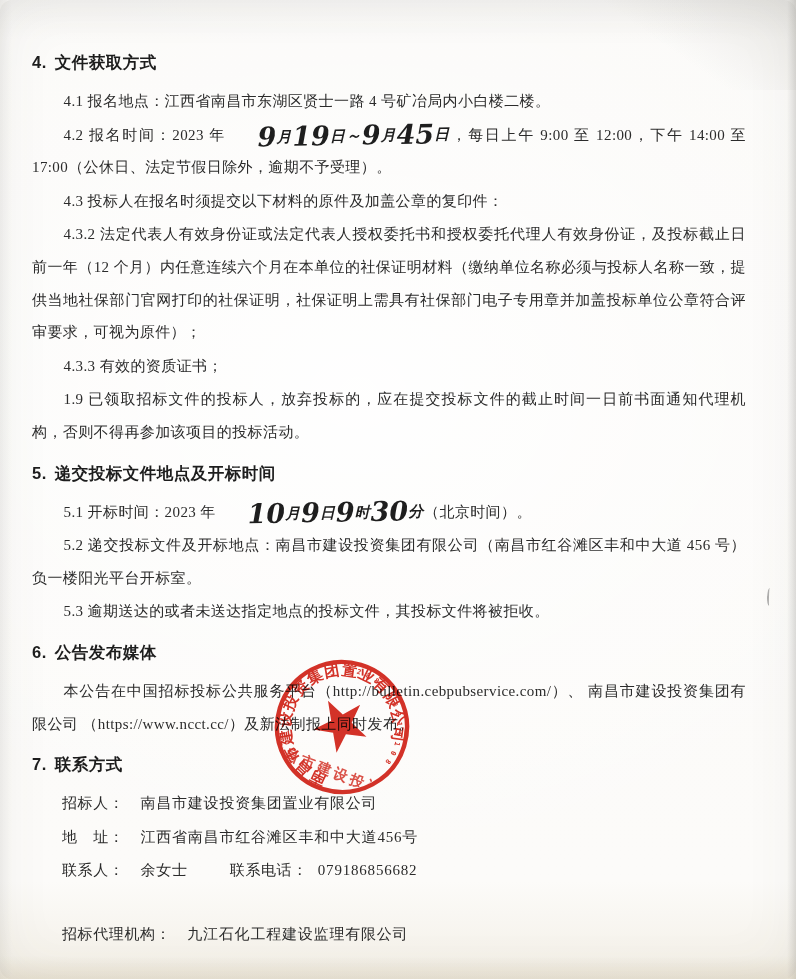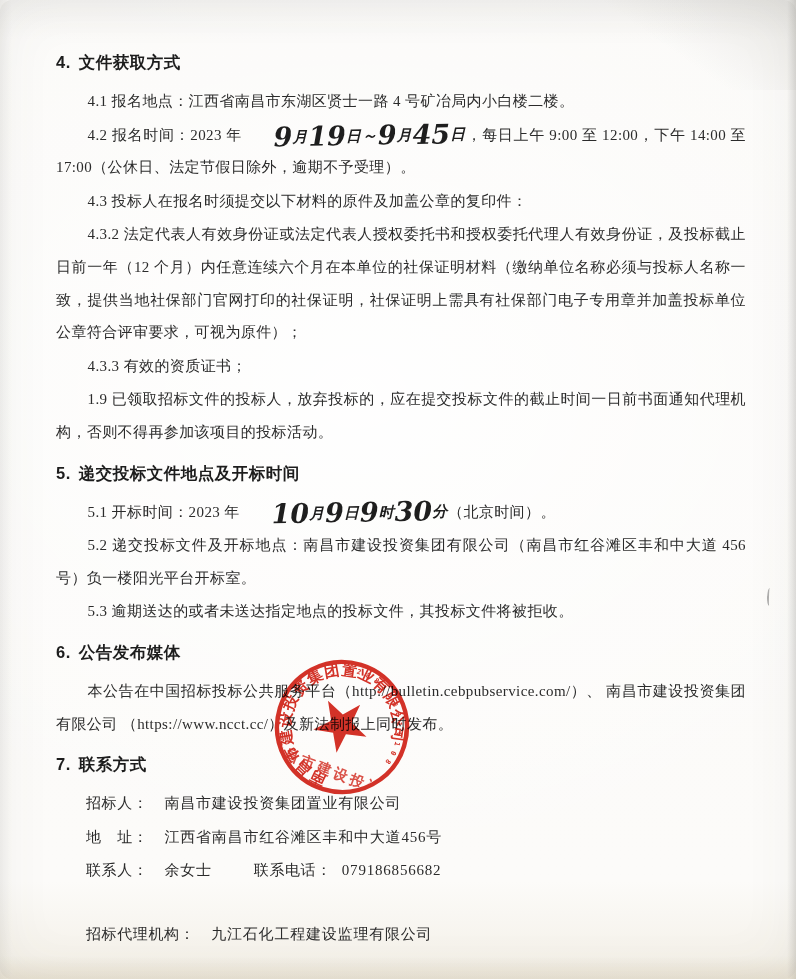--- a/index.html
+++ b/index.html
@@ -7,21 +7,21 @@
   body {
     position:relative;
     background:
       radial-gradient(ellipse 900px 700px at 45% 40%, rgba(255,255,255,.9), rgba(255,255,255,0) 70%),
       linear-gradient(180deg, #f2f1ef 0%, #fbfaf8 4%, #fcfbf9 90%, #f3efe6 100%);
     font-family:"Liberation Serif","DejaVu Serif",serif;
     color:#2b2b2b;
   }
   .page {
     position:absolute; inset:0;
-    padding:38px 50px 0 56px;
+    padding:38px 50px 0 32px;
     box-shadow: inset 0 0 55px rgba(90,85,75,.07);
     border-radius: 12px;
   }
   
   .edge-right { position:absolute; top:0; right:0; width:9px; height:100%;
     background:linear-gradient(90deg, rgba(0,0,0,0) 0%, rgba(120,118,112,.22) 100%); }
   .edge-topright { position:absolute; top:0; right:0; width:230px; height:90px;
     background:linear-gradient(215deg, rgba(150,148,140,.18), rgba(150,148,140,0) 55%); }
   .edge-bottom { position:absolute; bottom:0; left:0; width:100%; height:26px;
     background:linear-gradient(0deg, rgba(190,175,140,.22), rgba(190,175,140,0) 90%); }

